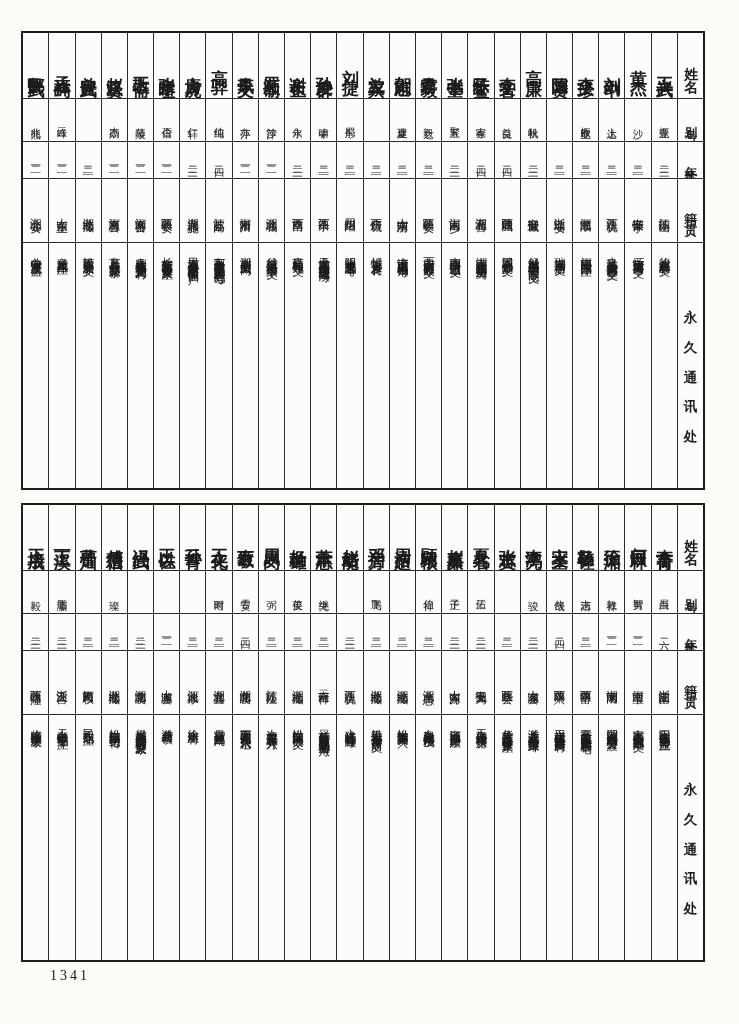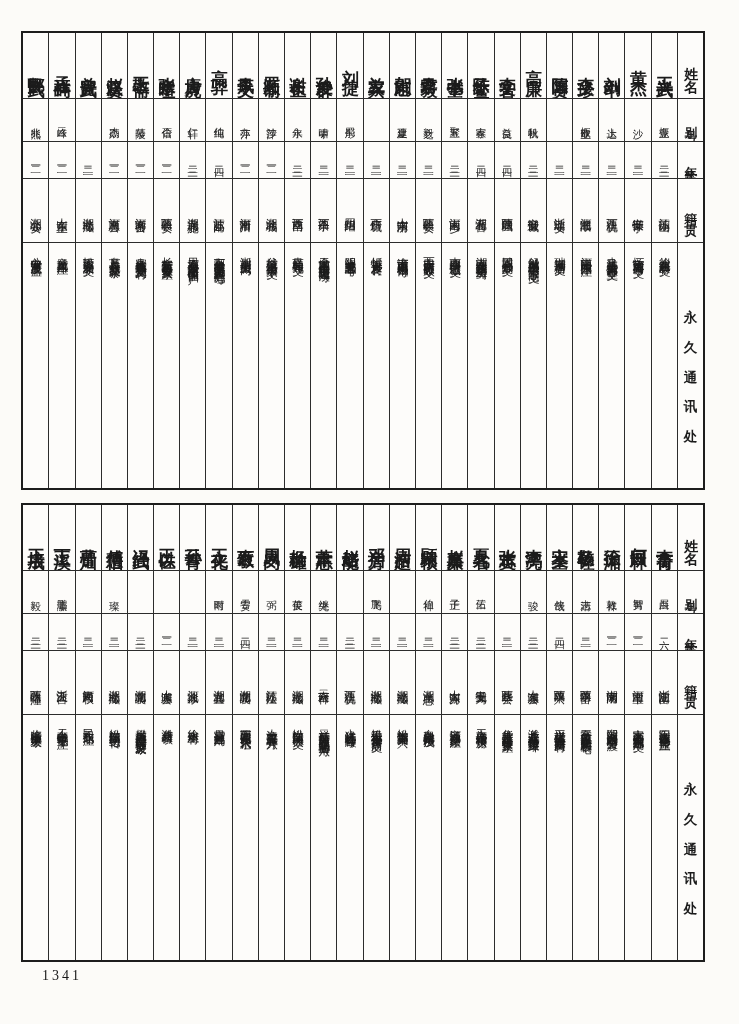--- a/index.html
+++ b/index.html
@@ -52,21 +52,21 @@
     padding-top:5px;
   }
   
   .vcol.head .cell{font-weight:600;}
   .h-name{font-size:14px;letter-spacing:0.9em;justify-content:center;text-indent:0.45em;}
   .h-alias{font-size:12.5px;letter-spacing:0.35em;}
   .h-age{font-size:12.5px;letter-spacing:0.35em;}
   .h-native{font-size:13px;letter-spacing:0.8em;text-indent:0.4em;}
   .h-addr{font-size:13.5px;letter-spacing:2.2em;justify-content:center;padding-top:0;text-indent:1.1em;}
   .page-number{
-    position:absolute;left:42px;top:968px;
+    position:absolute;left:50px;top:968px;
     font-size:14px;letter-spacing:3px;
     font-family:"Liberation Serif","DejaVu Serif",serif;
     color:#161616;
   }
 </style>
 </head>
 <body>
 
 <div class="page">
 

